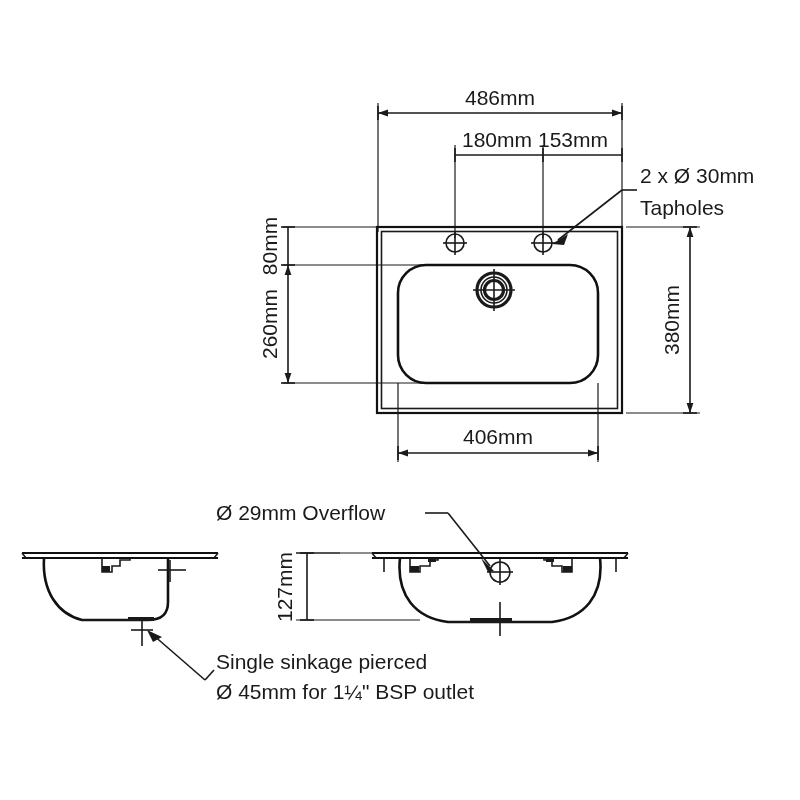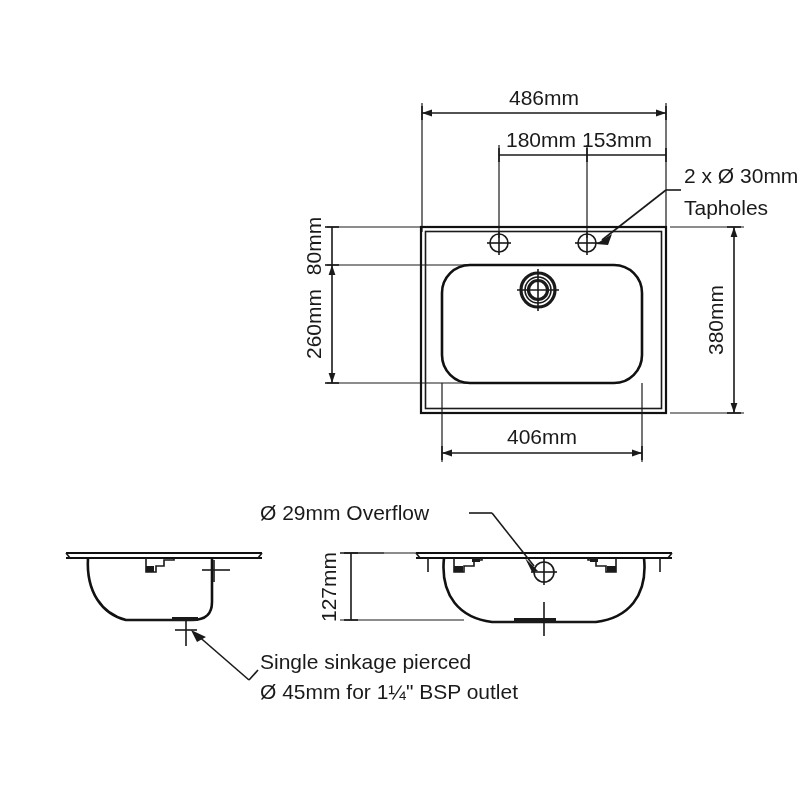--- a/index.html
+++ b/index.html
@@ -5,21 +5,21 @@
 <style>
   html,body{margin:0;padding:0;background:#ffffff;}
   body{
     width:800px;height:800px;
     font-family:"Liberation Sans","DejaVu Sans",sans-serif;
     color:#000000;
     overflow:hidden;
     position:relative;
   }
   #drawing-root{
-    position:absolute;left:0;top:0;width:704px;height:800px;margin-left:44px;
+    position:absolute;left:0;top:0;width:704px;height:800px;
   }
   svg{display:block;}
   text{
     font-family:"Liberation Sans","DejaVu Sans",sans-serif;
     fill:#1a1a1a;
     font-size:21px;
     dominant-baseline:auto;
   }
   .dim-text{font-size:21px;}
   .note-text{font-size:21px;}

